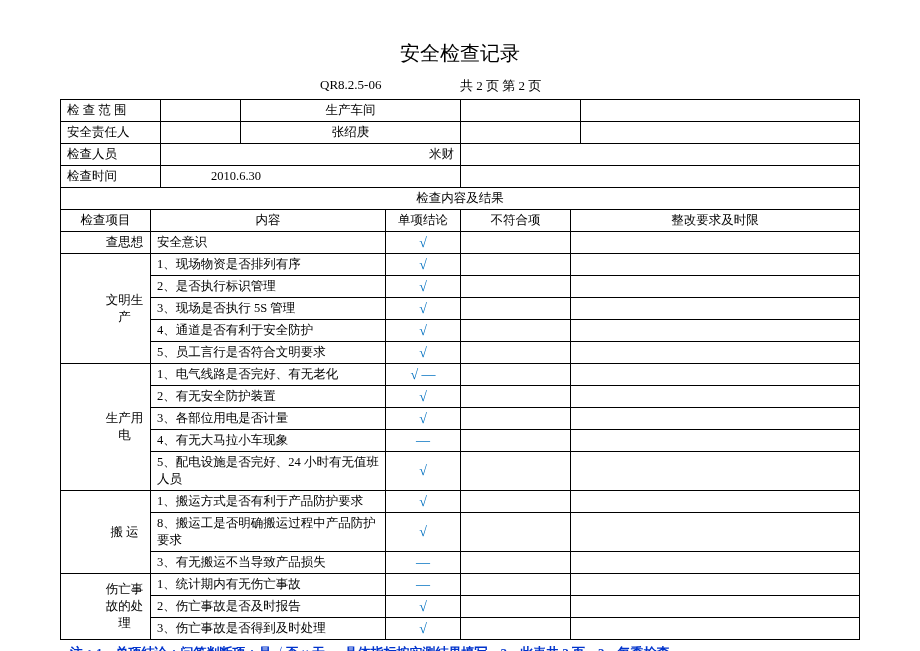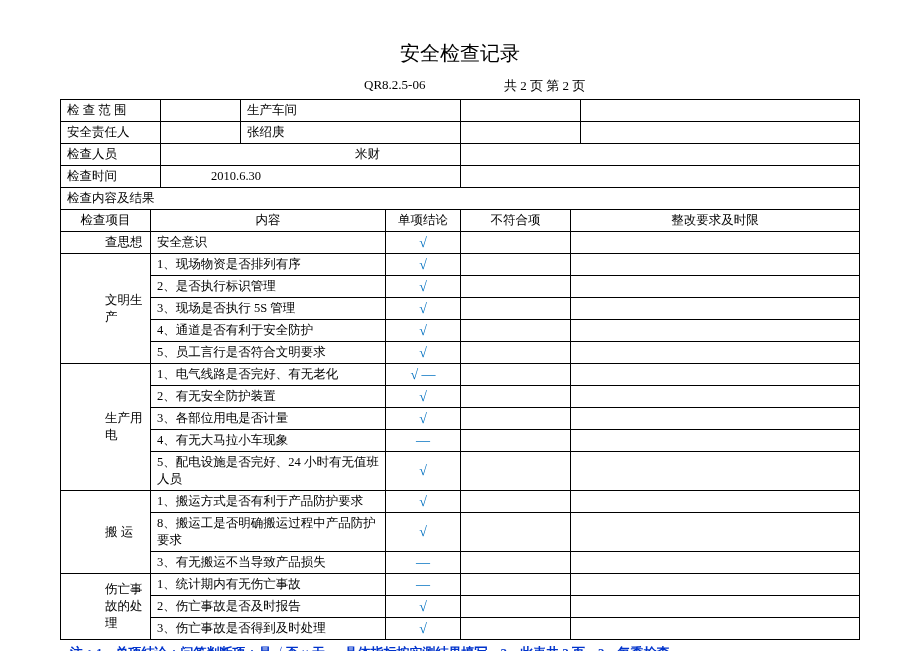--- a/index.html
+++ b/index.html
@@ -17,38 +17,38 @@
       font-weight: normal;
       margin-bottom: 10px;
     }
     .metaRow {
       display: flex;
       font-size: 13px;
       margin-bottom: 4px;
       padding: 0 10px;
     }
     .metaRow .c1 { flex: 0 0 250px; }
-    .metaRow .c2 { flex: 0 0 140px; margin-left: 44px; }
+    .metaRow .c2 { flex: 0 0 140px; }
     .metaRow .c3 { flex: 0 0 180px; }
     .metaRow .c4 { flex: 1; text-align: right; }
     table {
       border-collapse: collapse;
       width: 100%;
       table-layout: fixed;
     }
     td, th {
       border: 1px solid #000;
       padding: 2px 6px;
       font-size: 12.5px;
       font-weight: normal;
       height: 22px;
       vertical-align: middle;
       word-break: break-all;
     }
-    .center { }
+    .center { text-align: center; }
     .vcenter { vertical-align: middle; padding-left: 44px; }
     .mark { color: #0070c0; text-align: center; font-size: 14px; }
     .footnote {
       color: #0033cc;
       font-size: 13px;
       font-weight: bold;
       margin-top: 4px;
       padding-left: 10px;
     }
     col.col-cat   { width: 90px; }
@@ -81,21 +81,21 @@
     </tr>
     <tr>
       <td>安全责任人</td>
       <td></td>
       <td class="center">张绍庚</td>
       <td></td>
       <td></td>
     </tr>
     <tr>
       <td>检查人员</td>
-      <td colspan="2" class="center" style="text-align:center;padding-left:120px">米财</td>
+      <td colspan="2" class="center" style="text-align:right;padding-left:120px">米财</td>
       <td colspan="2"></td>
     </tr>
     <tr>
       <td>检查时间</td>
       <td colspan="2" class="center" style="text-align:left;padding-left:50px">2010.6.30</td>
       <td colspan="2"></td>
     </tr>
   </tbody>
     </table>
 

